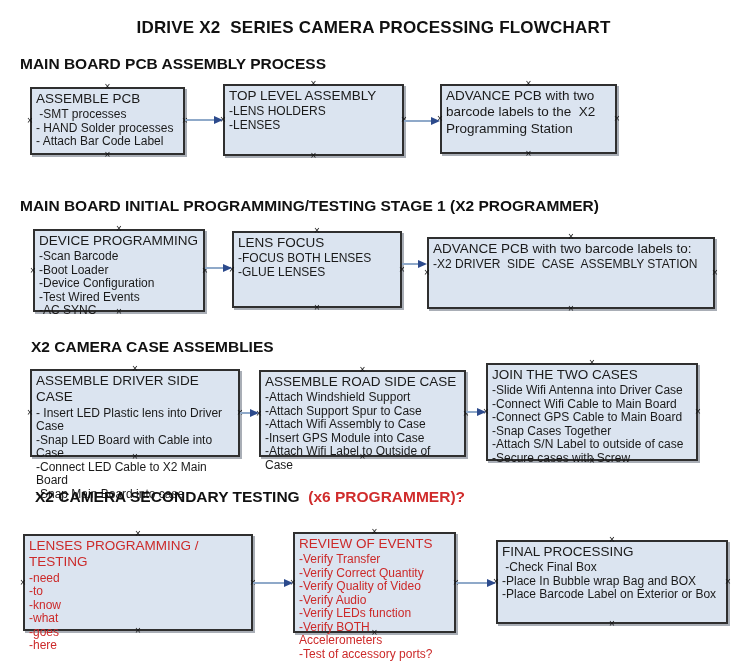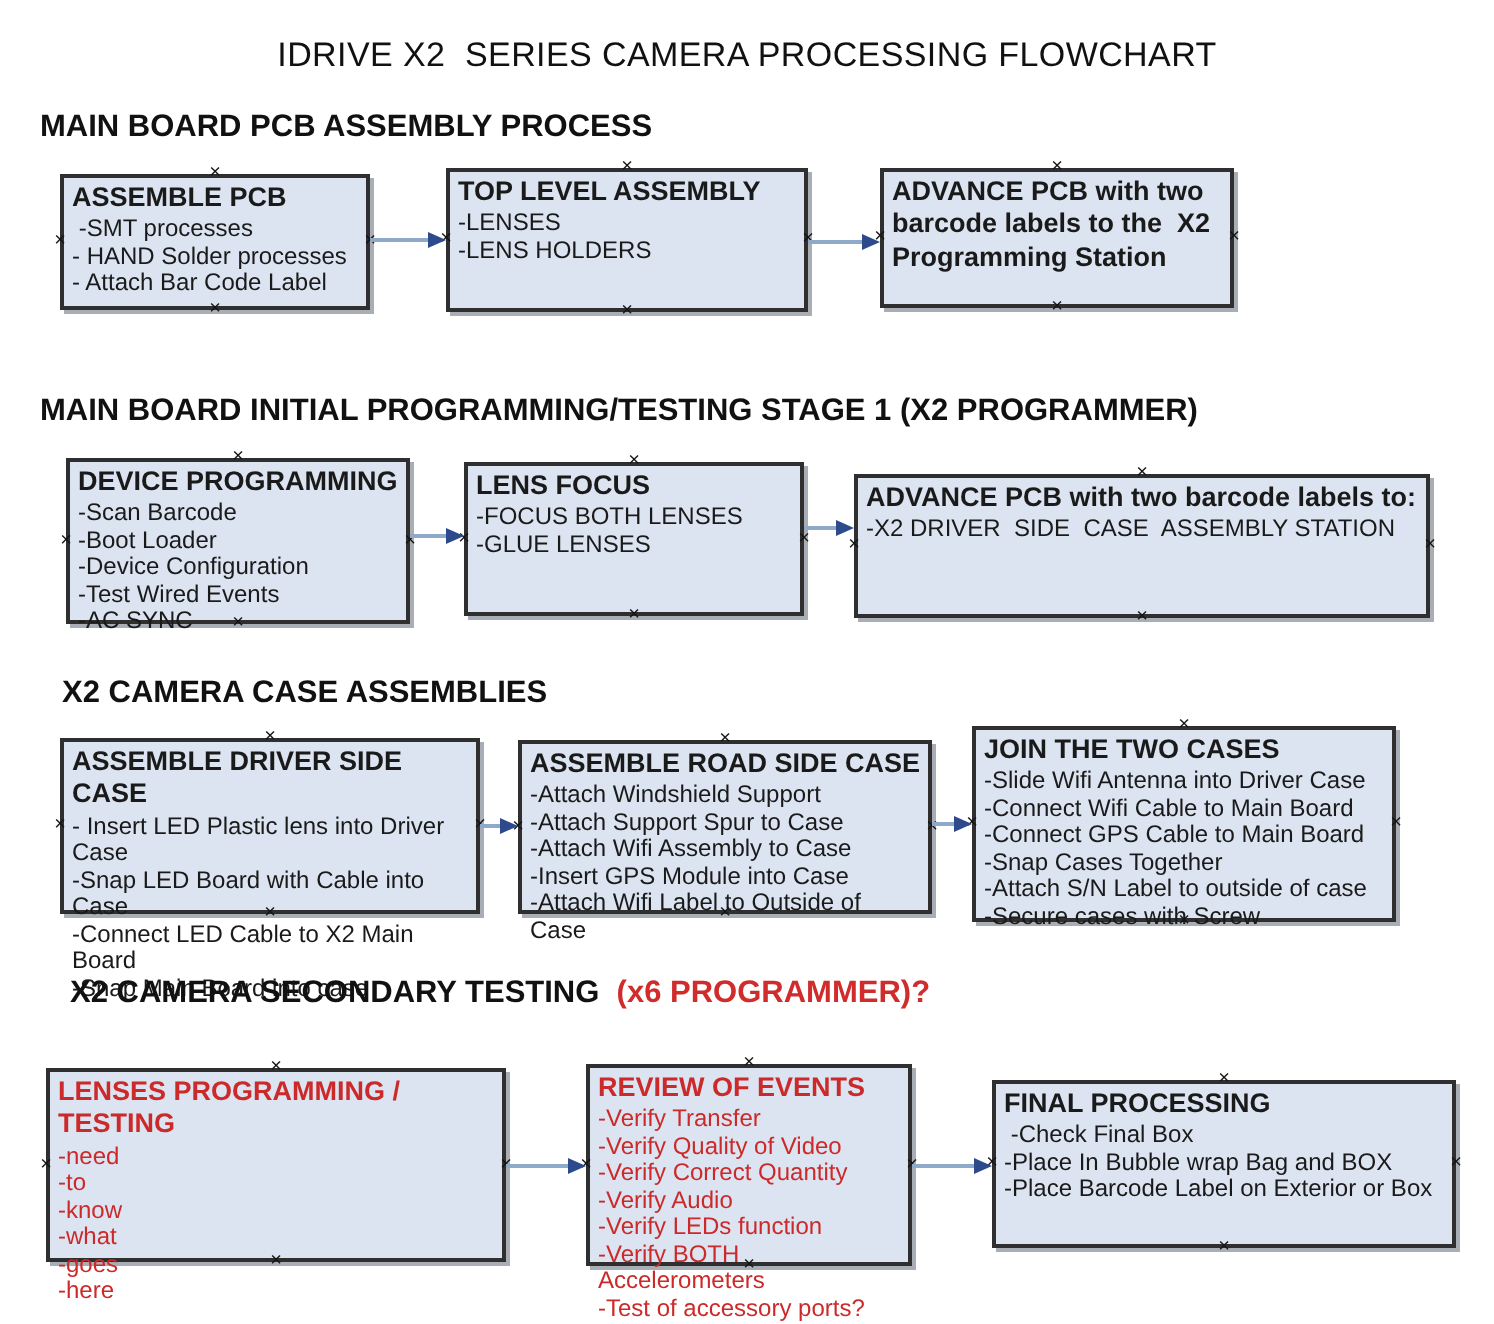--- a/index.html
+++ b/index.html
@@ -2,33 +2,33 @@
 <html><head>
 <meta charset="utf-8">
 <style>
   html,body{margin:0;padding:0;background:#fff;}
   #canvas{
     position:relative;width:747px;height:662px;background:#ffffff;overflow:hidden;
     font-family:"Liberation Sans","DejaVu Sans",sans-serif;color:#1a1a1a;
   }
   .flow-title{
     position:absolute;left:0;top:18px;width:747px;text-align:center;
-    font-size:17px;font-weight:normal;letter-spacing:.2px;white-space:pre-wrap;color:#111;
+    font-size:17px;font-weight:bold;letter-spacing:.2px;white-space:pre-wrap;color:#111;
   }
   .section-heading{
     position:absolute;font-size:15.5px;font-weight:bold;white-space:pre;color:#111;
   }
   .section-heading .red{color:#d02c2c;}
   .process-box{
     position:absolute;background:#dbe4f0;border:2px solid #2f2f2f;
     box-shadow:2px 2px 0 #a9aeb6;box-sizing:border-box;
     padding:2px 3px 0 4px;overflow:visible;
   }
   .box-title{
-    font-size:13.5px;font-weight:bold;line-height:1.22;white-space:pre-wrap;margin:0 0 1px 0;
+    font-size:13.5px;font-weight:normal;line-height:1.22;white-space:pre-wrap;margin:0 0 1px 0;
   }
   .box-item{
     font-size:12px;line-height:1.12;white-space:pre-wrap;
   }
   .red-text .box-title,.red-text .box-item{color:#cc2a2a;}
   .arrow-line{position:absolute;height:2px;background:#8fa9c9;}
   .arrow-head{
     position:absolute;width:0;height:0;
     border-left:9px solid #2c4a8c;border-top:4.5px solid transparent;border-bottom:4.5px solid transparent;
   }
@@ -49,22 +49,22 @@
         <div class="box-item"> -SMT processes</div>
         <div class="box-item">- HAND Solder processes</div>
         <div class="box-item">- Attach Bar Code Label</div>
         <span class="handle" style="left: 75.5px; top: -2px;">×</span>
         <span class="handle" style="left: 75.5px; top: 66px;">×</span>
         <span class="handle" style="left: -2px; top: 32px;">×</span>
         <span class="handle" style="left: 153px; top: 32px;">×</span>
       </div>
       <div class="process-box" style="left: 223px; top: 84px; width: 181px; height: 72px;">
         <div class="box-title">TOP LEVEL ASSEMBLY</div>
+        <div class="box-item">-LENS HOLDERS</div>
         <div class="box-item">-LENSES</div>
-        <div class="box-item">-LENS HOLDERS</div>
         <span class="handle" style="left: 88.5px; top: -2px;">×</span>
         <span class="handle" style="left: 88.5px; top: 70px;">×</span>
         <span class="handle" style="left: -2px; top: 34px;">×</span>
         <span class="handle" style="left: 179px; top: 34px;">×</span>
       </div>
       <div class="process-box" style="left: 440px; top: 84px; width: 177px; height: 70px;">
         <div class="box-title">ADVANCE PCB with two barcode labels to the  X2 Programming Station</div>
         <span class="handle" style="left: 86.5px; top: -2px;">×</span>
         <span class="handle" style="left: 86.5px; top: 68px;">×</span>
         <span class="handle" style="left: -2px; top: 33px;">×</span>
@@ -159,22 +159,22 @@
         <div class="box-item">-goes</div>
         <div class="box-item">-here</div>
         <span class="handle" style="left: 113px; top: -2px;">×</span>
         <span class="handle" style="left: 113px; top: 95px;">×</span>
         <span class="handle" style="left: -2px; top: 46.5px;">×</span>
         <span class="handle" style="left: 228px; top: 46.5px;">×</span>
       </div>
       <div class="process-box red-text" style="left: 293px; top: 532px; width: 163px; height: 101px;">
         <div class="box-title">REVIEW OF EVENTS</div>
         <div class="box-item">-Verify Transfer</div>
+        <div class="box-item">-Verify Correct Quantity</div>
         <div class="box-item">-Verify Quality of Video</div>
-        <div class="box-item">-Verify Correct Quantity</div>
         <div class="box-item">-Verify Audio</div>
         <div class="box-item">-Verify LEDs function</div>
         <div class="box-item">-Verify BOTH Accelerometers</div>
         <div class="box-item">-Test of accessory ports?</div>
         <span class="handle" style="left: 79.5px; top: -2px;">×</span>
         <span class="handle" style="left: 79.5px; top: 99px;">×</span>
         <span class="handle" style="left: -2px; top: 48.5px;">×</span>
         <span class="handle" style="left: 161px; top: 48.5px;">×</span>
       </div>
       <div class="process-box" style="left: 496px; top: 540px; width: 232px; height: 84px;">

